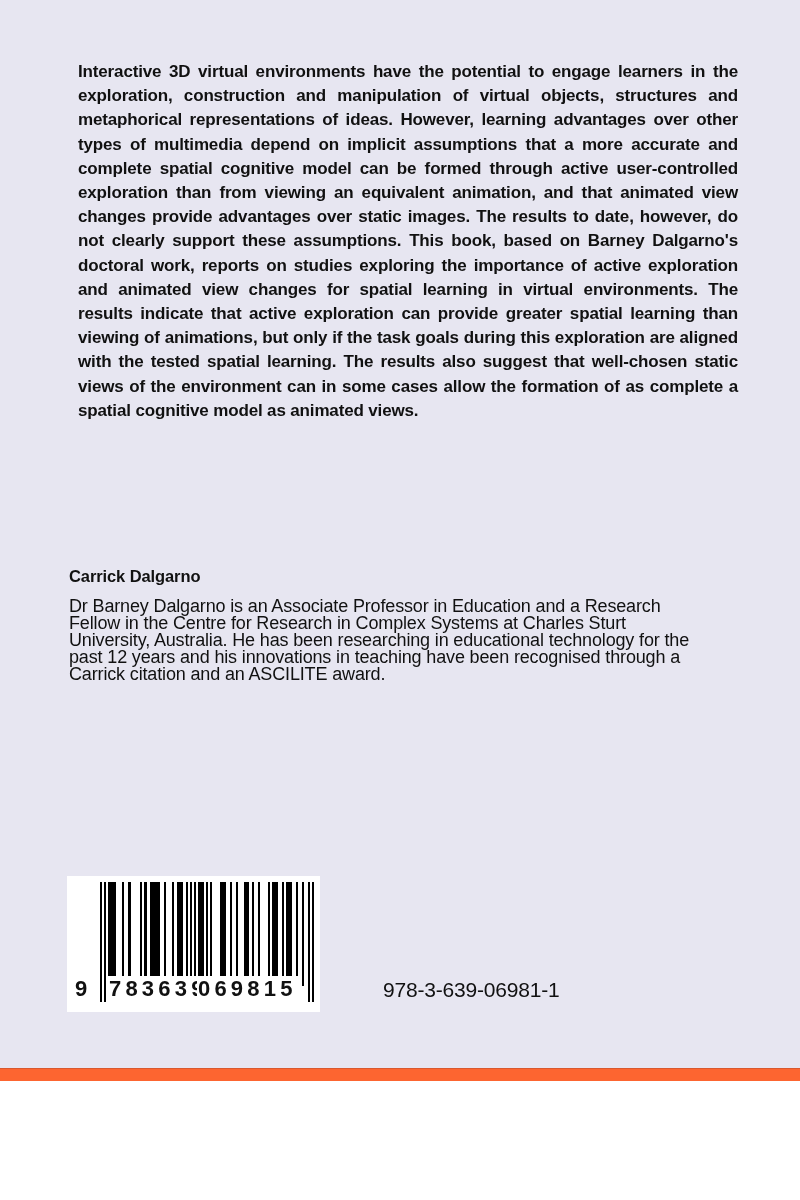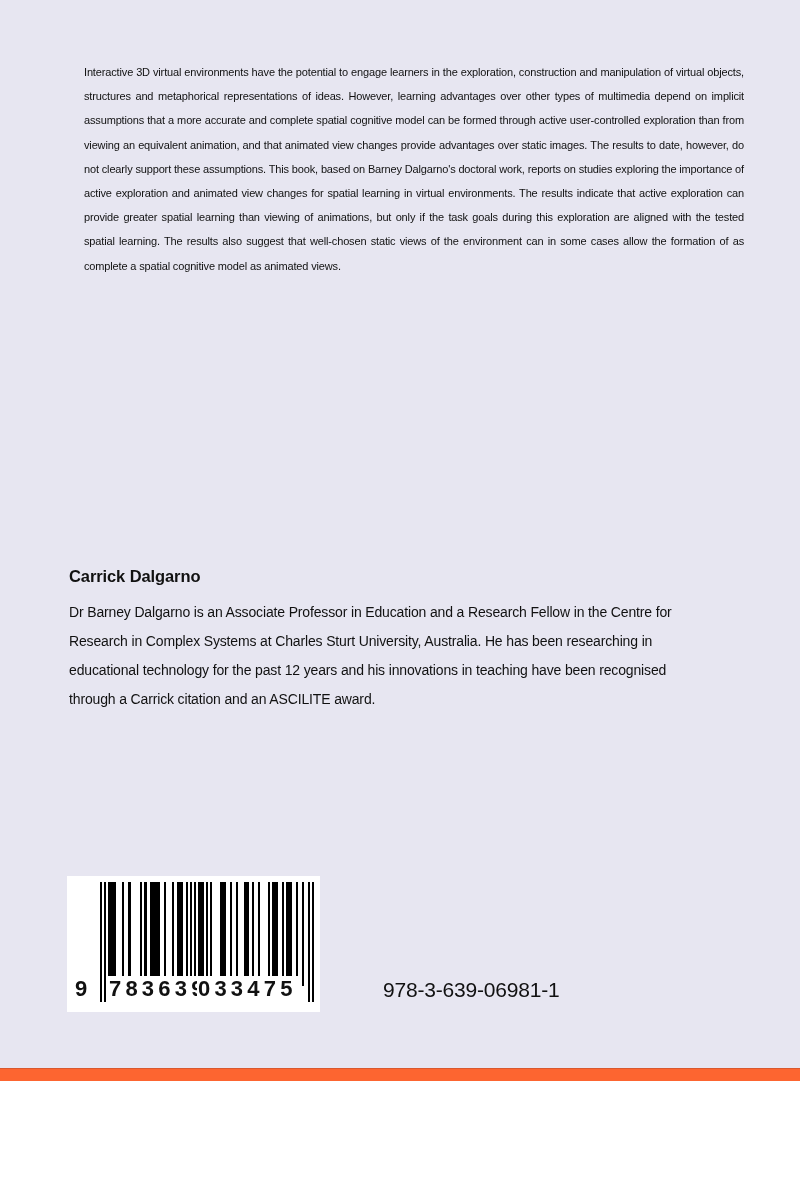--- a/index.html
+++ b/index.html
@@ -3,31 +3,32 @@
 <meta charset="utf-8">
 <style>
   html, body { margin:0; padding:0; }
   body {
     width:800px; height:1200px; position:relative; overflow:hidden;
     background:#e7e6f1;
     font-family:"Liberation Sans", "DejaVu Sans", sans-serif;
     color:#111;
   }
   .abstract {
-    position:absolute; left:84px; top:60px; width:660px;
-    font-size:11px; line-height:24.2px; text-align:justify;
+    position:absolute; left:78px; top:60px; width:660px;
+    font-size:17px; line-height:24.2px; text-align:justify;
     letter-spacing:-0.15px;
+    font-weight:bold;
   }
   .author-name {
     position:absolute; left:69px; top:567px;
     font-size:16.5px; font-weight:bold; letter-spacing:-0.1px;
   }
   .author-bio {
     position:absolute; left:69px; top:598px; width:640px;
-    font-size:14px; line-height:29px; letter-spacing:-0.15px;
+    font-size:18px; line-height:17px; letter-spacing:-0.15px;
   }
   .barcode-box {
     position:absolute; left:67px; top:876px; width:253px; height:136px;
     background:#fff;
   }
   .barcode-bars {
     position:absolute; left:33px; top:6px; width:216px; height:120px;
   }
   .barcode-digits {
     position:absolute; left:8px; top:100px; width:240px; height:30px;
@@ -89,20 +90,20 @@
       <rect x="186" y="0" width="6" height="104"></rect>
       <rect x="196" y="0" width="2" height="104"></rect>
       <rect x="202" y="0" width="2" height="104"></rect>
       <rect x="208" y="0" width="2" height="120"></rect>
       <rect x="212" y="0" width="2" height="120"></rect>
     </g>
   </svg>
   <div class="barcode-digits">
     <span class="digit-first">9</span>
     <span class="digit-group1">783639</span>
-    <span class="digit-group2">033475</span>
+    <span class="digit-group2">069815</span>
   </div>
 </div>
 
 <div class="isbn-text">978-3-639-06981-1</div>
 
 <div class="orange-band"></div>
 <div class="white-bottom"></div>
 
 </body></html>

